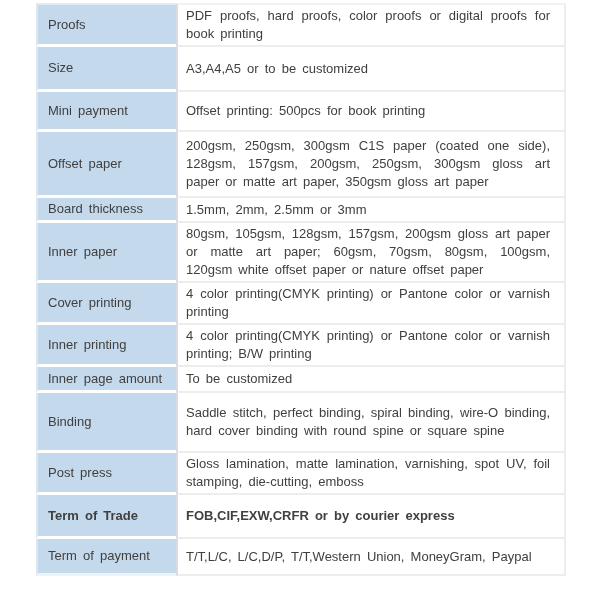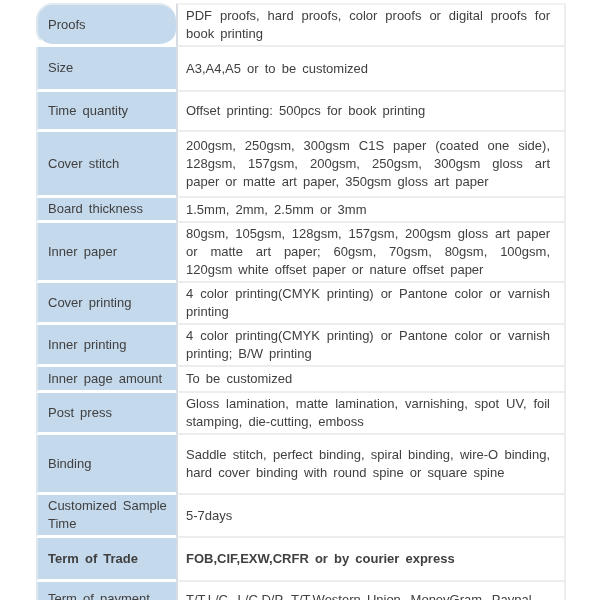--- a/index.html
+++ b/index.html
@@ -37,21 +37,21 @@
     padding: 2px 4px 2px 10px;
   }
   td.value-cell {
     background: #ffffff;
     border-left: 2px solid #d6dce1;
     border-right: 2px solid #ededed;
     border-bottom: 2px solid #ededed;
     padding: 2px 14px 2px 8px;
     text-align: justify;
   }
-  tr:first-child td.label-cell { border-top: 2px solid #e2eaf1; border-radius: 17px; }
+  tr:first-child td.label-cell { border-top: 2px solid #e2eaf1; }
   tr:first-child td.value-cell { border-top: 2px solid #f2f2f2; }
   tr:last-child  td.label-cell { border-bottom: 3px solid #eef3f7; }
 </style>
 </head>
 <body>
 
 <div class="sheet">
   <table class="spec">
     <colgroup>
       <col class="c-label">
@@ -62,26 +62,26 @@
     <td class="label-cell">Proofs</td>
     <td class="value-cell">PDF proofs, hard proofs, color proofs or digital proofs for book printing</td>
   </tr>
 
   <tr style="height: 45px;">
     <td class="label-cell">Size</td>
     <td class="value-cell">A3,A4,A5 or to be customized</td>
   </tr>
 
   <tr style="height: 40px;">
-    <td class="label-cell">Time quantity</td>
+    <td class="label-cell">Mini payment</td>
     <td class="value-cell">Offset printing: 500pcs for book printing</td>
   </tr>
 
   <tr style="height: 66px;">
-    <td class="label-cell">Cover stitch</td>
+    <td class="label-cell">Offset paper</td>
     <td class="value-cell">200gsm, 250gsm, 300gsm C1S paper (coated one side), 128gsm, 157gsm, 200gsm, 250gsm, 300gsm gloss art paper or matte art paper, 350gsm gloss art paper</td>
   </tr>
 
   <tr style="height: 22px;">
     <td class="label-cell">Board thickness</td>
     <td class="value-cell">1.5mm, 2mm, 2.5mm or 3mm</td>
   </tr>
 
   <tr style="height: 59px;">
     <td class="label-cell">Inner paper</td>
@@ -96,34 +96,30 @@
   <tr style="height: 42px;">
     <td class="label-cell">Inner printing</td>
     <td class="value-cell">4 color printing(CMYK printing) or Pantone color or varnish printing; B/W printing</td>
   </tr>
 
   <tr style="height: 26px;">
     <td class="label-cell">Inner page amount</td>
     <td class="value-cell">To be customized</td>
   </tr>
 
+  <tr style="height: 60px;">
+    <td class="label-cell">Binding</td>
+    <td class="value-cell">Saddle stitch, perfect binding, spiral binding, wire-O binding, hard cover binding with round spine or square spine</td>
+  </tr>
+
   <tr style="height: 39px;">
     <td class="label-cell">Post press</td>
     <td class="value-cell">Gloss lamination, matte lamination, varnishing, spot UV, foil stamping, die-cutting, emboss</td>
   </tr>
 
-  <tr style="height: 60px;">
-    <td class="label-cell">Binding</td>
-    <td class="value-cell">Saddle stitch, perfect binding, spiral binding, wire-O binding, hard cover binding with round spine or square spine</td>
-  </tr>
-
-  <tr style="height: 36px;">
-    <td class="label-cell">Customized Sample Time</td>
-    <td class="value-cell">5-7days</td>
-  </tr>
 
   <tr style="height: 44px; font-weight: bold;">
     <td class="label-cell">Term of Trade</td>
     <td class="value-cell">FOB,CIF,EXW,CRFR or by courier express</td>
   </tr>
 
   <tr style="height: 37px;">
     <td class="label-cell">Term of payment</td>
     <td class="value-cell">T/T,L/C, L/C,D/P, T/T,Western Union, MoneyGram, Paypal</td>
   </tr>

